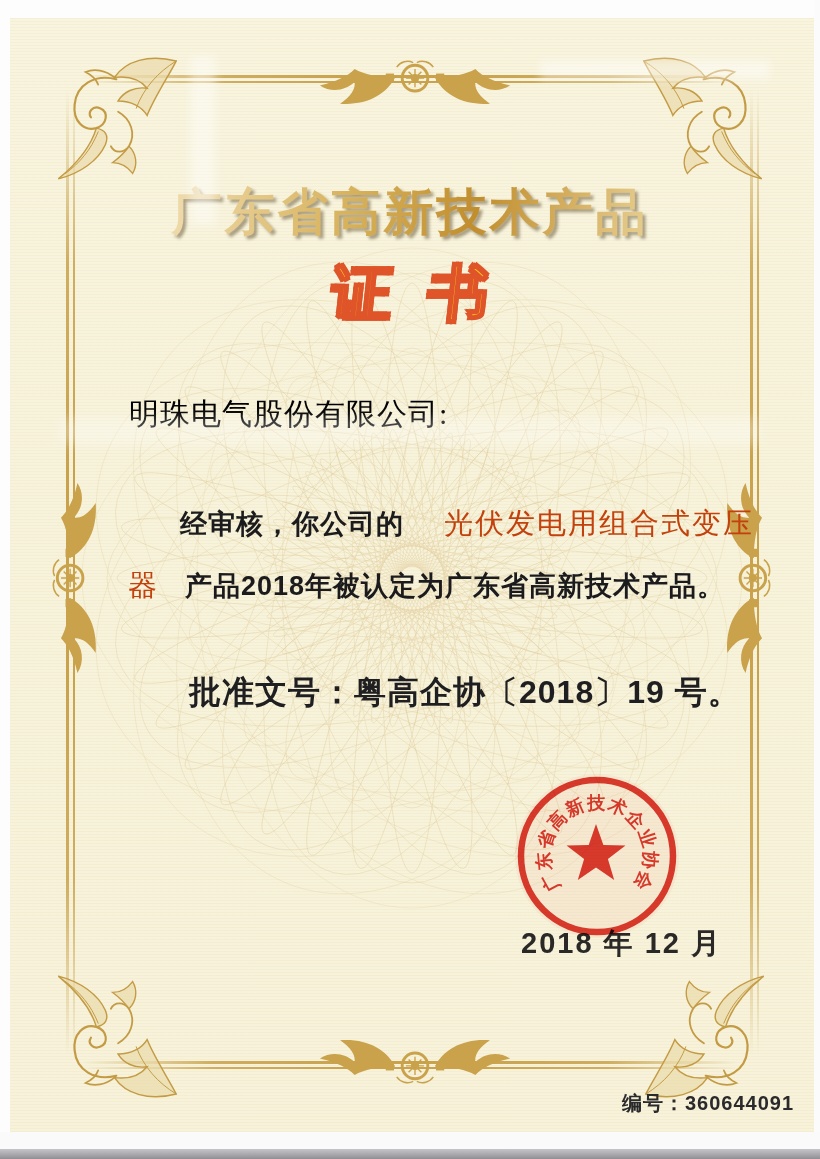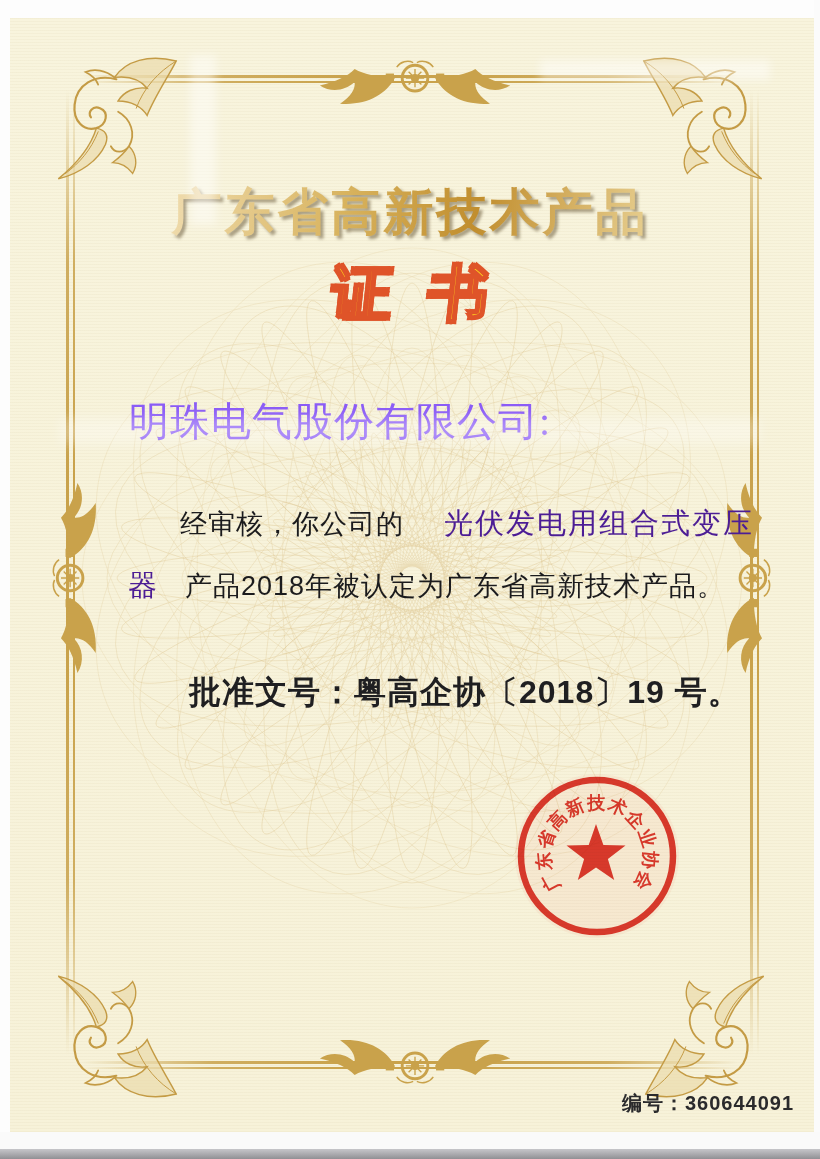--- a/index.html
+++ b/index.html
@@ -27,24 +27,24 @@
          -webkit-background-clip:text;background-clip:text;color:#c99b3d;
          filter:drop-shadow(3px 3px 1.5px rgba(104,88,55,.55));}
   @supports ((-webkit-background-clip:text) or (background-clip:text)){
     .title{color:transparent;-webkit-text-fill-color:transparent;}
   }
   .subtitle{position:absolute;left:0;width:820px;top:254px;text-align:center;
             font-size:60px;font-weight:bold;letter-spacing:36px;padding-left:36px;box-sizing:border-box;
             color:#ffd71c;-webkit-text-stroke:2.2px #df5429;transform:skewX(-6deg);
             text-shadow:2px 2px 0 #df5429,-2px -2px 0 #df5429,2px -2px 0 #df5429,-2px 2px 0 #df5429;}
   .recipient{position:absolute;left:129px;top:394px;font-family:"Liberation Serif",serif;
-             font-size:40px;letter-spacing:1px;color:#8b5cf6;}
+             font-size:30px;letter-spacing:1px;color:#000000;}
   .bodyline{position:absolute;white-space:nowrap;color:#1b1b1d;}
-  .seg-bold{font-size:27px;font-weight:normal;letter-spacing:1px;}
-  .seg-kai{font-family:"Liberation Serif",serif;font-size:29px;letter-spacing:2px;color:#4c1d95;}
+  .seg-bold{font-size:27px;font-weight:bold;letter-spacing:1px;}
+  .seg-kai{font-family:"Liberation Serif",serif;font-size:29px;letter-spacing:2px;color:#c2410c;}
   .lead{margin-left:52px;}
   .prod1{margin-left:40px;}
   .rest2{margin-left:26px;}
   .approval,.validity{position:absolute;left:189px;font-size:32px;font-weight:bold;
                       letter-spacing:1px;color:#1f1f21;white-space:nowrap;}
   .date{position:absolute;left:521px;top:924px;font-size:29px;font-weight:600;
         letter-spacing:2px;color:#2b2b2e;mix-blend-mode:multiply;}
   .serial{position:absolute;left:622px;top:1090px;font-size:20px;font-weight:bold;
           letter-spacing:1px;color:#2a2a2c;white-space:nowrap;}
 
@@ -236,20 +236,21 @@
       <path id="sealArc" d="M56,120 A47,47 0 1 1 128,120" fill="none"></path>
     </defs>
     <circle cx="92" cy="90" r="82" fill="rgba(226,60,42,0.05)" stroke="none"></circle>
     <circle cx="92" cy="90" r="76" fill="none" stroke-width="6.5" stroke="#dd3127"></circle>
     <polygon points="91,58 98.4,78.9 120.5,79.4 102.9,92.9 109.2,114.1 91,101.5 72.8,114.1 79.1,92.9 61.5,79.4 83.7,78.9" fill="#dd3127"></polygon>
     <text font-size="18" font-weight="bold" letter-spacing="1.5" font-family="Liberation Sans, sans-serif" fill="#dd3127">
       <textPath href="#sealArc" startOffset="50%" text-anchor="middle">广东省高新技术企业协会</textPath>
     </text>
   </svg>
 
+  <div class="date">2018 年 12 月</div>
 
   <div class="serial"><span>编号：</span><span>360644091</span></div>
 
   <div class="glare" style="left:190px;top:55px;width:26px;height:170px;background:rgba(255,255,255,.45);filter:blur(5px);"></div>
   <div class="glare" style="left:60px;top:418px;width:700px;height:26px;background:rgba(255,255,255,.30);filter:blur(6px);"></div>
   <div class="glare" style="left:540px;top:60px;width:230px;height:20px;background:rgba(255,255,255,.45);filter:blur(4px);"></div>
   <div class="glare edge-top"></div>
   <div class="glare edge-left"></div>
   <div class="glare edge-right"></div>
   <div class="glare edge-bottom-white"></div>

